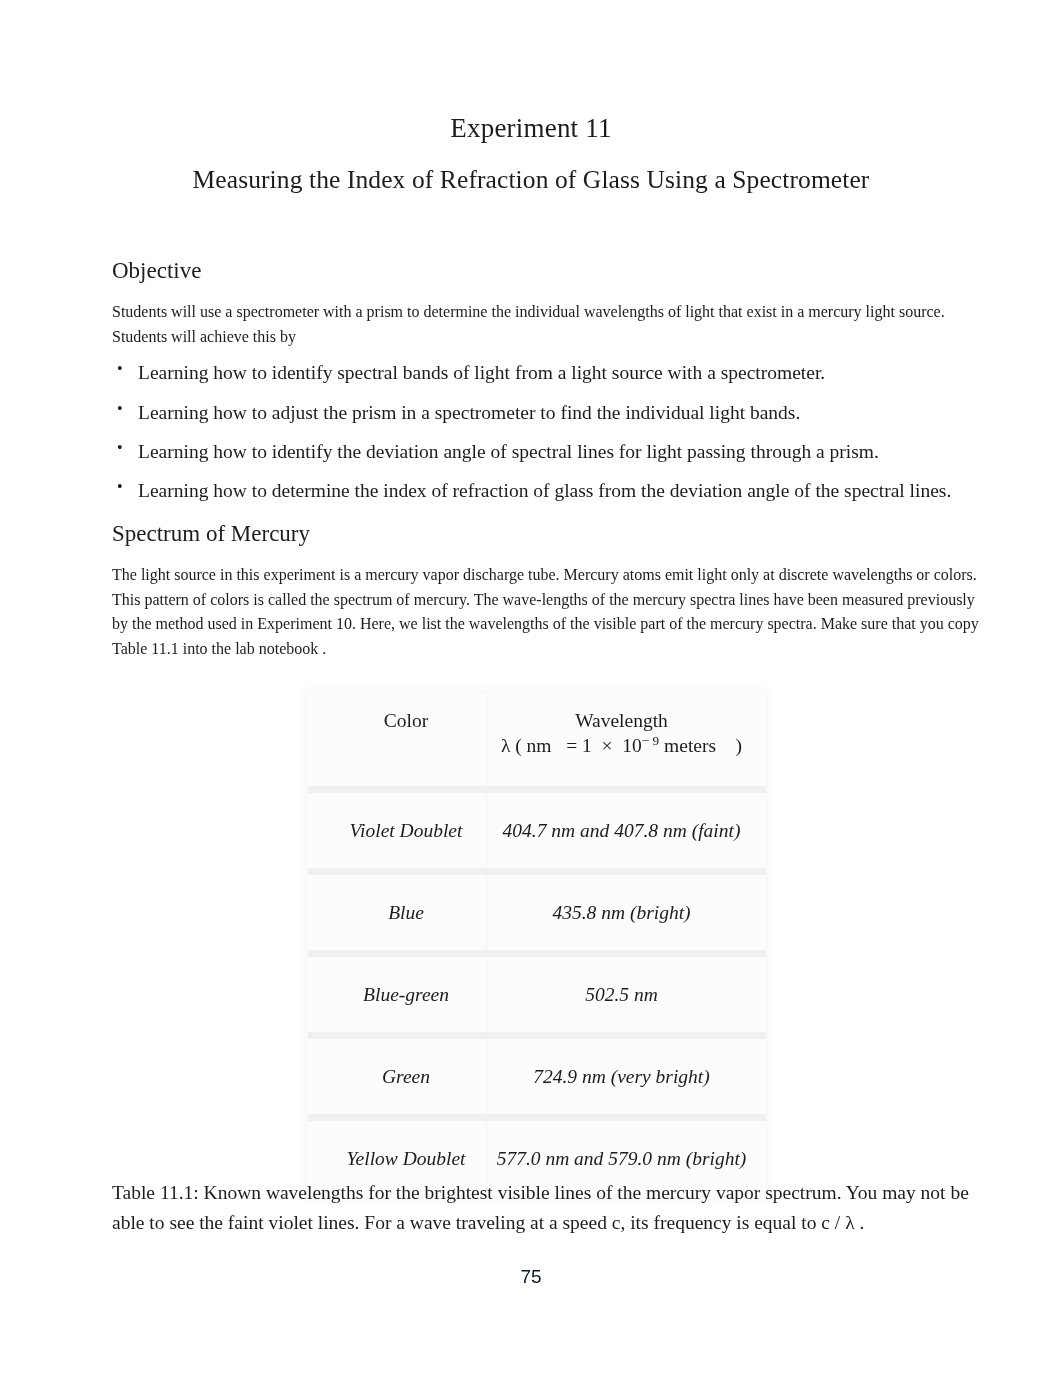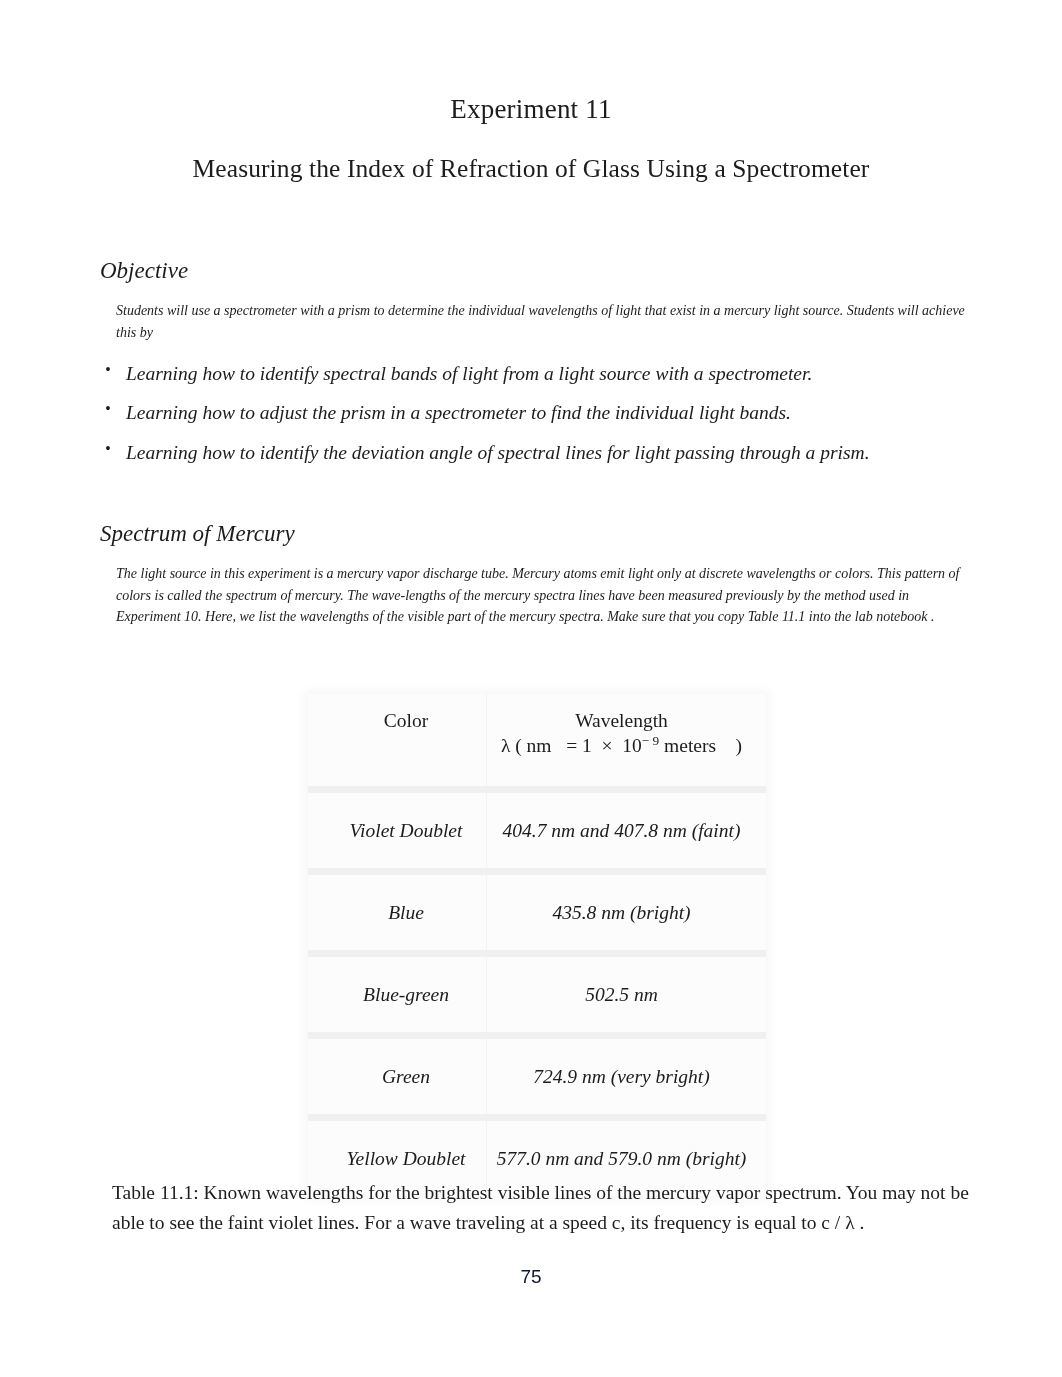--- a/index.html
+++ b/index.html
@@ -20,22 +20,22 @@
     position: absolute;
     inset: 0;
     padding: 0;
   }
 
   
   .exp-title {
     text-align: center;
     font-size: 27px;
     line-height: 1.25;
-    margin: 8px;
-    padding-top: 85px;
+    margin: 0;
+    padding-top: 112px;
     font-weight: normal;
     letter-spacing: 0.2px;
   }
   .exp-subtitle {
     text-align: center;
     font-size: 25.5px;
     line-height: 1.25;
     margin: 0;
     padding-top: 18px;
     font-weight: normal;
@@ -60,30 +60,29 @@
     top: 12px;
     bottom: -9px;
     background: linear-gradient(to bottom, rgba(0,0,0,0.028), rgba(0,0,0,0.055));
     border-radius: 2px;
     z-index: -1;
     filter: blur(1.2px);
   }
 
   .content {
     position: absolute;
-    left: 100px;
+    left: 112px;
     right: 74px;
     top: 0;
-    font-style: italic;
   }
 
   .body-text {
-    font-size: 14px;
+    font-size: 16px;
     line-height: 1.545;
-    margin: 16px;
+    margin: 0;
     text-align: left;
   }
 
   
   ul.bullets {
     list-style: none;
     margin: 0;
     padding: 0;
   }
   ul.bullets li {
@@ -191,20 +190,21 @@
   <h1 class="exp-title">Experiment 11</h1>
   <h2 class="exp-subtitle">Measuring the Index of Refraction of Glass Using a Spectrometer</h2>
 
   <div class="content" style="top: 258px;">
     <h3 class="section-heading">Objective</h3>
     <p class="body-text" style="margin-top: 16px;">Students will use a spectrometer with a prism to determine the individual wavelengths of light that exist in a mercury light source. Students will achieve this by</p>
     <ul class="bullets" style="margin-top: 7px;">
       <li>Learning how to identify spectral bands of light from a light source with a spectrometer.</li>
       <li>Learning how to adjust the prism in a spectrometer to find the individual light bands.</li>
       <li>Learning how to identify the deviation angle of spectral lines for light passing through a prism.</li>
+      <li>Learning how to determine the index of refraction of glass from the deviation angle of the spectral lines.</li>
     </ul>
   </div>
 
   <div class="content" style="top: 521px;">
     <h3 class="section-heading">Spectrum of Mercury</h3>
     <p class="body-text" style="margin-top: 16px;">The light source in this experiment is a mercury vapor discharge tube. Mercury atoms emit light only at discrete wavelengths or colors. This pattern of colors is called the spectrum of mercury. The wave-lengths of the mercury spectra lines have been measured previously by the method used in Experiment 10. Here, we list the wavelengths of the visible part of the mercury spectra. Make sure that you copy Table 11.1 into the lab notebook   .</p>
   </div>
 
   <div class="table-wrap">
     <table class="spec">

